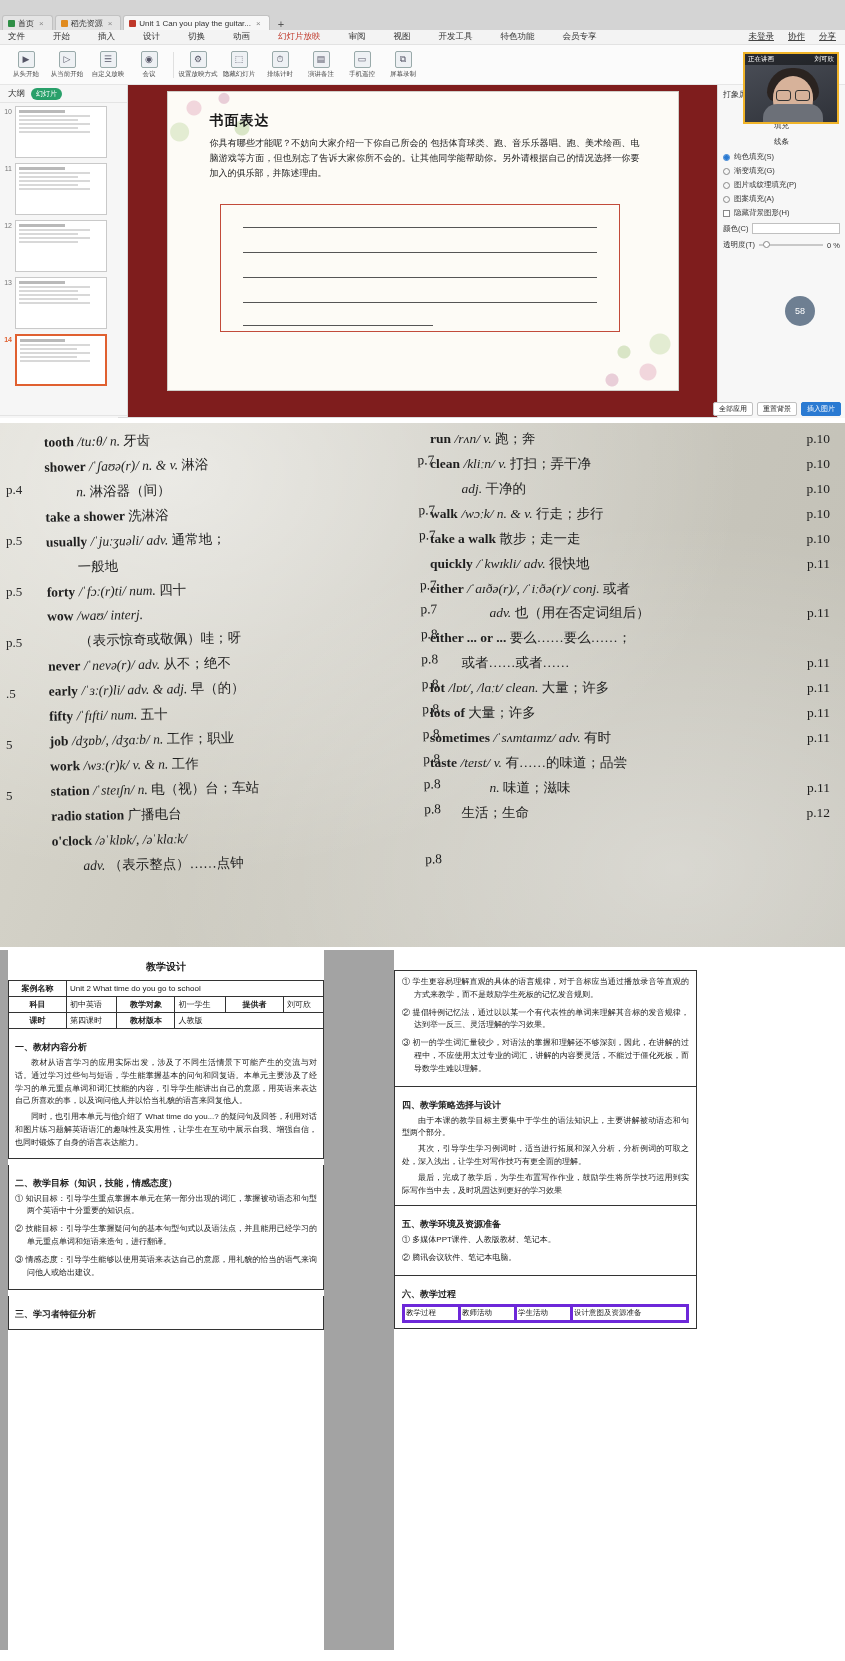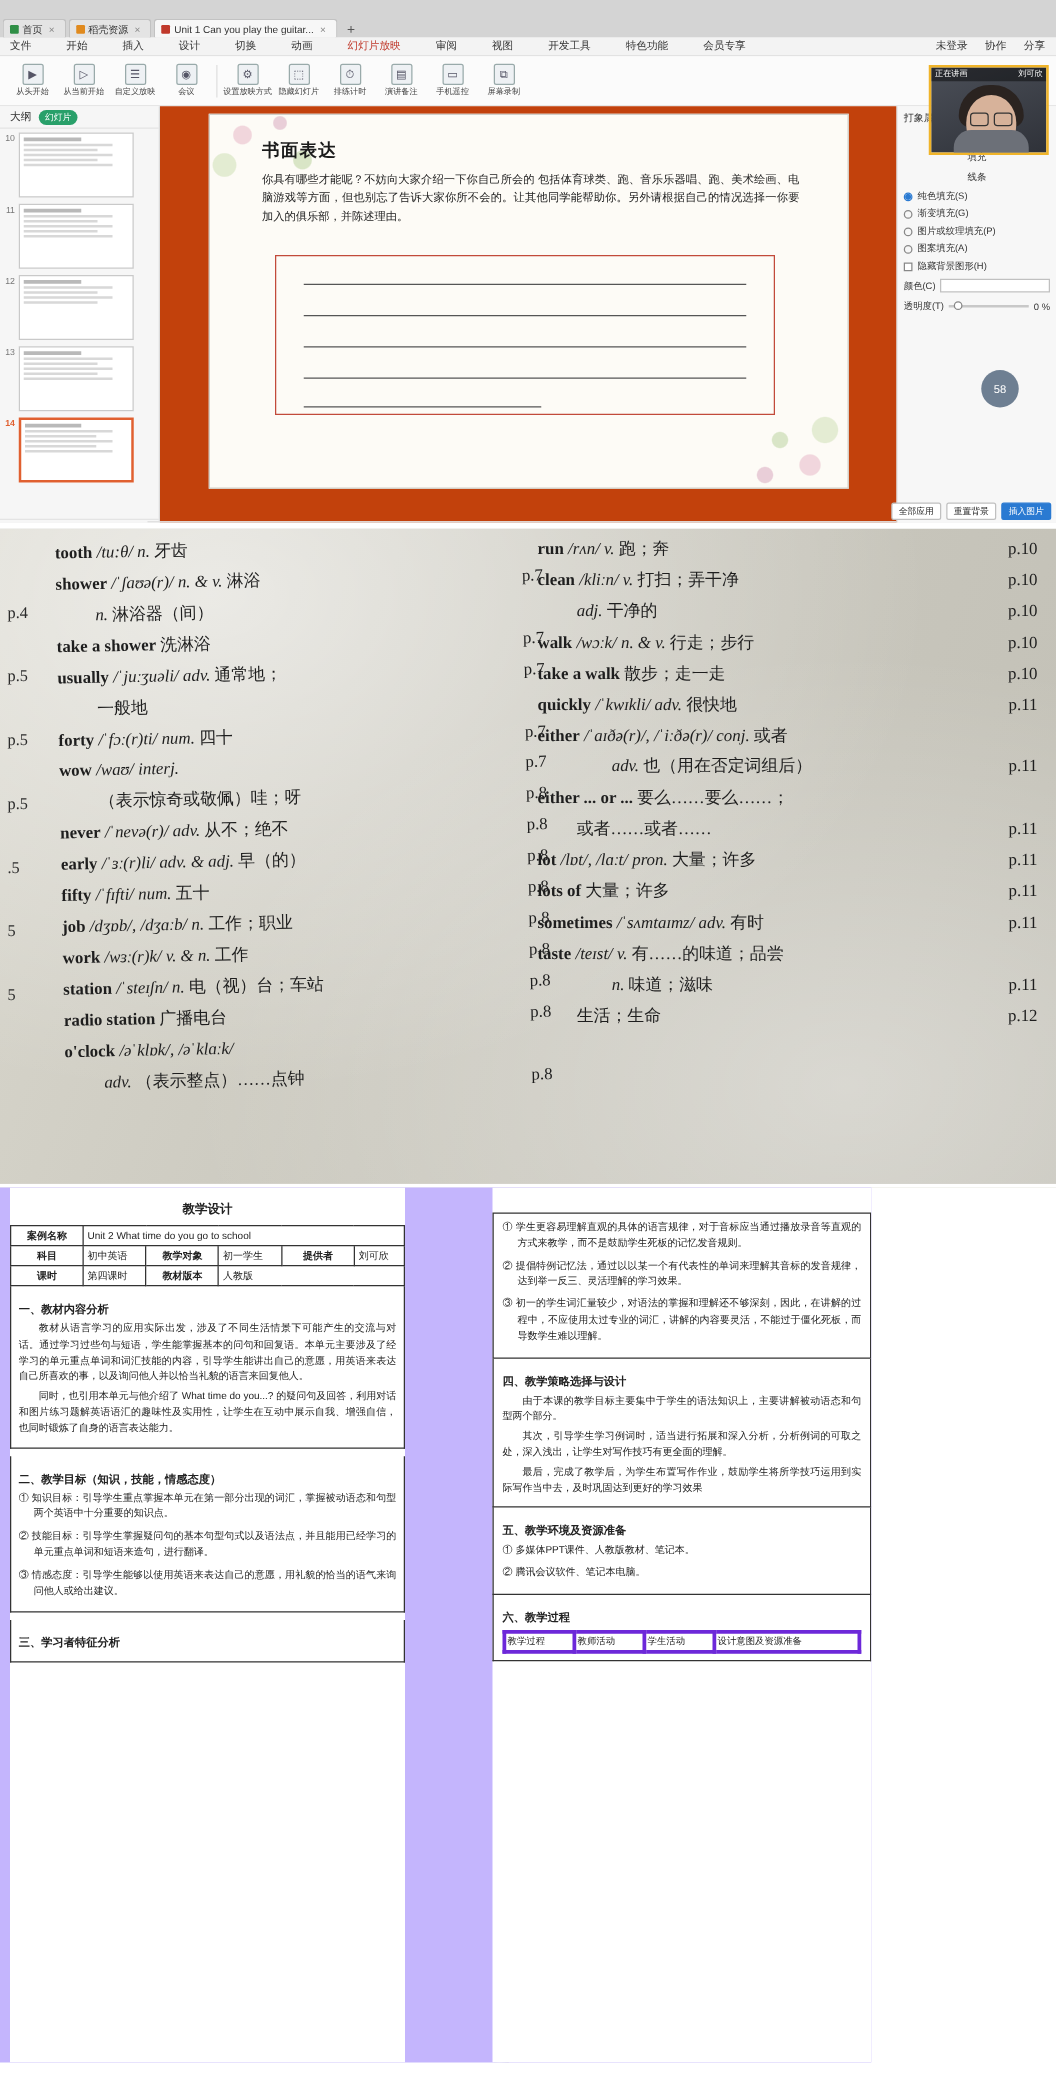--- a/index.html
+++ b/index.html
@@ -57,21 +57,21 @@
     height: 15px;
     background: #f3f3f3;
     border-bottom: 1px solid #e2e2e2;
     font-size: 8.5px;
     padding-left: 4px;
     gap: 2px;
   }
   .menubar .left-grp { display:flex; align-items:center; gap:20px; }
   .mi { padding: 0 4px; color:#333; white-space: nowrap; }
   .mi.accent { color: #c0392b; }
-  .menubar .right-grp { margin-left:auto; display:flex; gap:6px; padding-right:5px; color:#444; }
+  .menubar .right-grp { margin-left:auto; display:flex; gap:6px; padding-right:5px; color:#444;text-decoration:underline; }
 
   .ribbon {
     height: 40px;
     background: #fbfbfb;
     border-bottom: 1px solid #e6e6e6;
     display: flex;
     align-items: center;
     padding: 0 6px;
     gap: 1px;
     overflow: hidden;
@@ -118,21 +118,21 @@
   }
   .slide-row.selected .slide-thumb { border:2px solid #e06030; }
   .slide-row.selected .slide-no { color:#e06030; font-weight:bold; }
   .tl { height:2px; background:#d8d8d8; margin-bottom:2px; }
   .tl.t { width:55%; background:#b9b9b9; height:3px; }
   .tl.s { width:85%; }
   .tl.u { width:70%; }
   .outline-foot { height:18px; display:flex; align-items:center; justify-content:center; font-size:11px; color:#666; border-top:1px solid #e4e4e4;}
 
   
-  .canvaswrap { flex:1; position:relative; background:#c2410c; display:flex; align-items:flex-start; justify-content:center; padding-top:6px; }
+  .canvaswrap { flex:1; position:relative; background:#7f1d1d; display:flex; align-items:flex-start; justify-content:center; padding-top:6px; }
   .slide {
     width: 512px; height: 300px;
     background: #fdfbf6;
     border:1px solid #d0cec8;
     position:relative;
     overflow:hidden;
   }
   .slide-deco-tl, .slide-deco-br {
     position:absolute; width:120px; height:80px; opacity:.55;
   }
@@ -273,21 +273,21 @@
   .colL .entry { padding-right:48px; }
   .colR .entry { padding-right:44px; }
   .hw { font-weight:bold; }
   .ital { font-style:italic; }
   .indent { display:inline-block; width:28px; }
 
   
   .docs {
     position:relative;
     width:697px; height:700px;
-    background:#c4b5fd;
+    background:#a3a3a3;
     display:flex;
     overflow:hidden;
   }
   .docpage {
     position:relative;
     background:#fff;
     font-family: "Liberation Sans", sans-serif;
   }
   .docL { width: 360px; margin-left: 8px; padding-top: 10px; }
   .docR { width: 345px; margin-left: 70px; padding-top: 20px; }
@@ -739,21 +739,21 @@
       <span>要么……要么……；</span>
     </div>
     <div class="entry">
       <span class="indent"></span>
       <span>或者……或者……</span>
       <span class="pg">p.11</span>
     </div>
     <div class="entry">
       <span class="hw">lot</span>
       <span class="ital">/lɒt/, /lɑːt/</span>
-      <span class="ital">pron.</span>
+      <span class="ital">clean.</span>
       <span>大量；许多</span>
       <span class="pg">p.11</span>
     </div>
     <div class="entry">
       <span class="hw">lots of</span>
       <span>大量；许多</span>
       <span class="pg">p.11</span>
     </div>
     <div class="entry">
       <span class="hw">sometimes</span>

